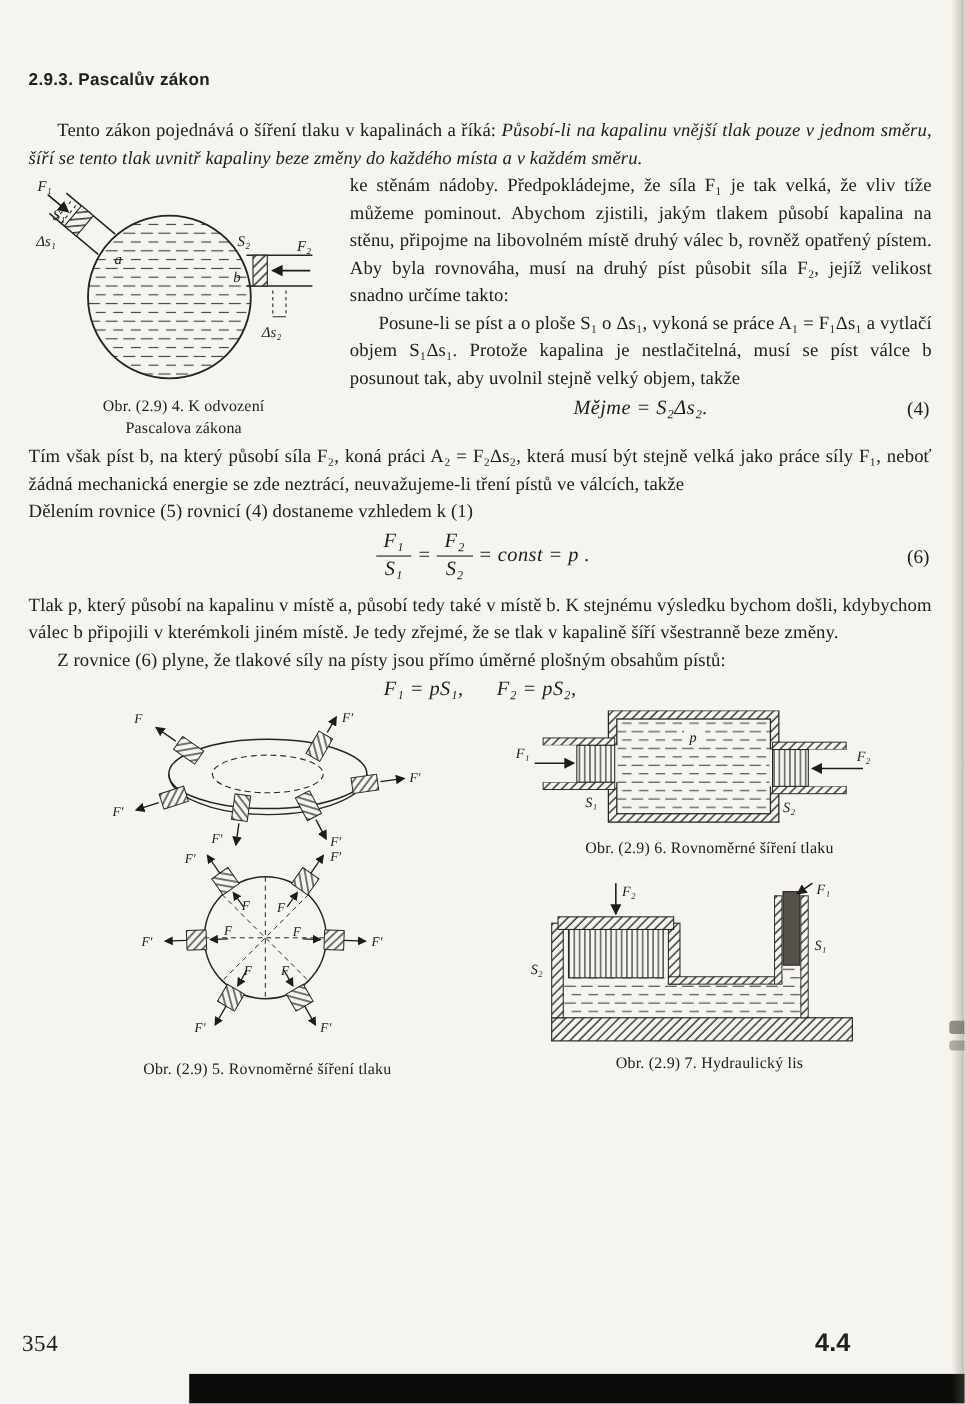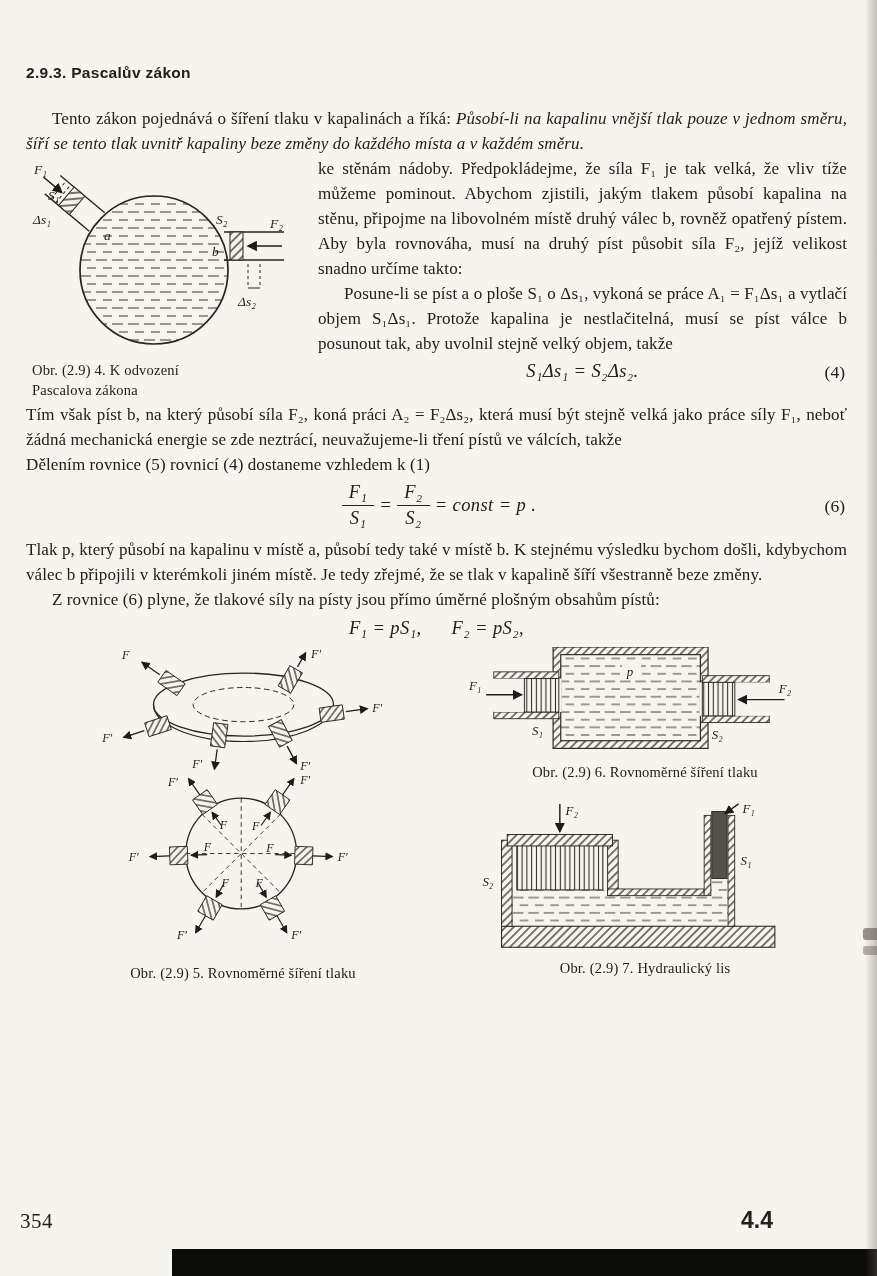--- a/index.html
+++ b/index.html
@@ -28,21 +28,21 @@
     font-size:17px; line-height:25px; text-align:justify;
     letter-spacing:.1px;
   }
   .indent { text-indent:26px; }
   .law { font-style:italic; }
 
   .fig4-float {
     float:left; width:276px; margin:4px 16px 2px 0; padding-left:6px;
   }
   .fig-caption {
-    font-size:14.5px; line-height:20px; text-align:left; letter-spacing:.2px;
+    font-size:14.5px; line-height:20px; text-align:center; letter-spacing:.2px;
   }
   .fig-caption .cap-line { display:block; }
   .fig4-float .fig-caption { margin-top:8px; }
 
   .equation {
     position:relative; text-align:center; margin:5px 0 7px;
     font-size:18.5px;
   }
   .eq-beside { overflow:hidden; } 
   .eq-body { font-style:italic; letter-spacing:.4px; }
@@ -156,21 +156,21 @@
     <div class="fig-caption">
       <span class="cap-line">Obr. (2.9) 4. K odvození</span>
       <span class="cap-line">Pascalova zákona</span>
     </div>
   </div>
 
   <p>ke stěnám nádoby. Předpokládejme, že síla F₁ je tak velká, že vliv tíže můžeme pominout. Abychom zjistili, jakým tlakem působí kapalina na stěnu, připojme na libovolném místě druhý válec b, rovněž opatřený pístem. Aby byla rovnováha, musí na druhý píst působit síla F₂, jejíž velikost snadno určíme takto:</p>
   <p class="indent">Posune-li se píst a o ploše S₁ o Δs₁, vykoná se práce A₁ = F₁Δs₁ a vytlačí objem S₁Δs₁. Protože kapalina je nestlačitelná, musí se píst válce b posunout tak, aby uvolnil stejně velký objem, takže</p>
 
   <div class="equation eq-beside">
-    <span class="eq-body">S₁Δs₁ = S₂Δs₂.</span>
+    <span class="eq-body">Mějme = S₂Δs₂.</span>
     <span class="eq-number">(4)</span>
   </div>
 
   <p class="after-fig">Tím však píst b, na který působí síla F₂, koná práci A₂ = F₂Δs₂, která musí být stejně velká jako práce síly F₁, neboť žádná mechanická energie se zde neztrácí, neuvažujeme-li tření pístů ve válcích, takže</p>
 
 
   <p>Dělením rovnice (5) rovnicí (4) dostaneme vzhledem k (1)</p>
 
   <div class="equation">
     <span class="eq-body"><span class="frac"><span class="num">F₁</span><span class="den">S₁</span></span><span>=</span><span class="frac"><span class="num">F₂</span><span class="den">S₂</span></span><span>= const = p .</span></span>

